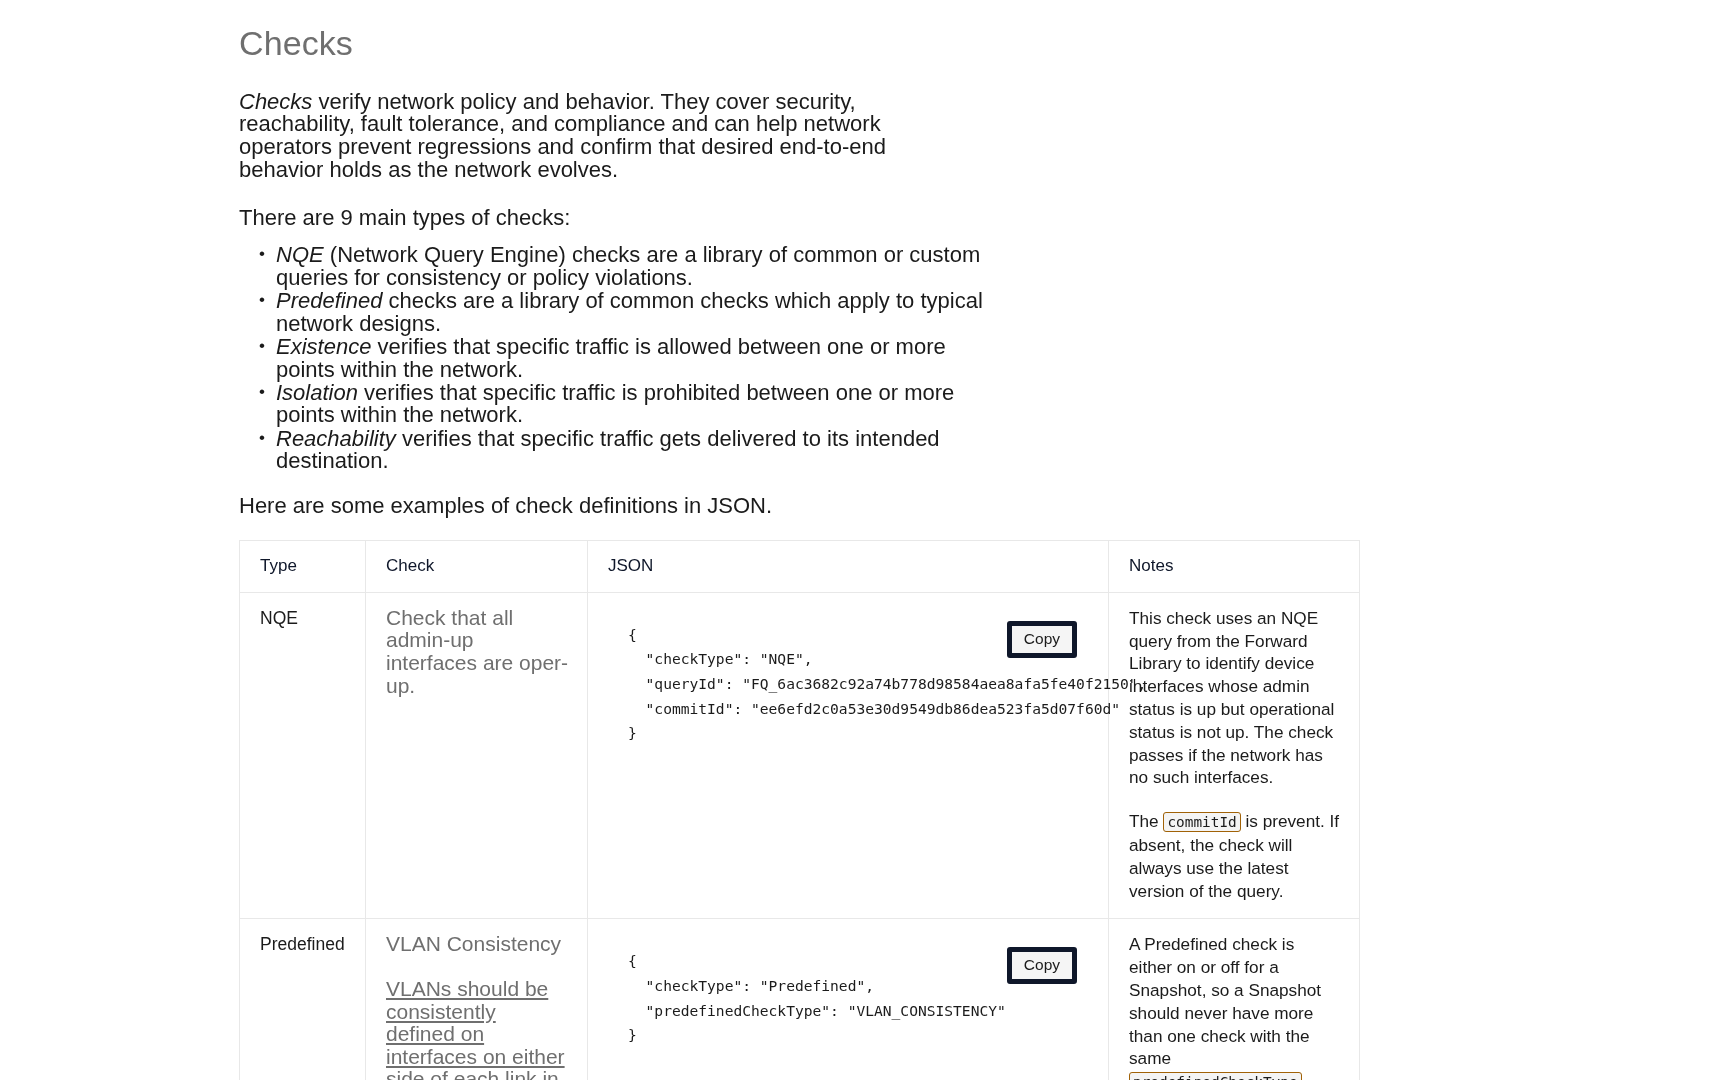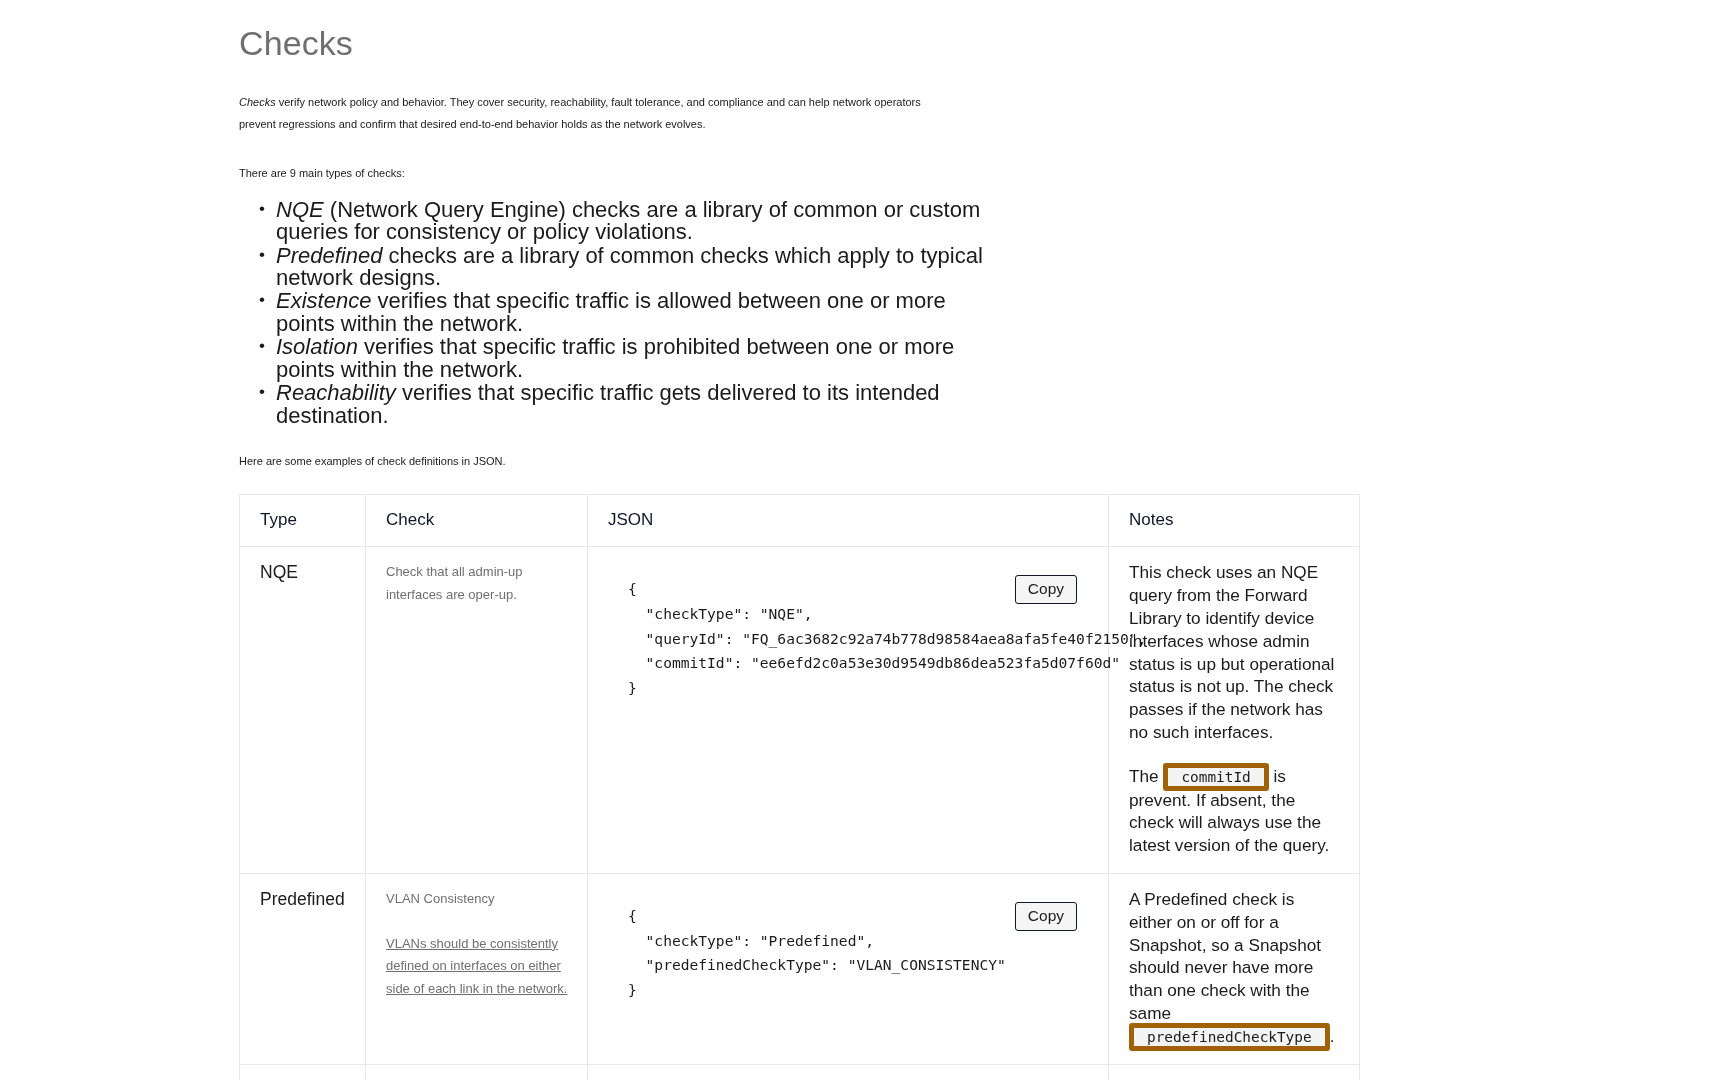--- a/index.html
+++ b/index.html
@@ -29,21 +29,21 @@
   }
   h1.page-title {
     font-size: 34px;
     font-weight: 400;
     color: #6f6f6f;
     margin: 22px 0 0 0;
     letter-spacing: 0.1px;
     line-height: 1.25;
   }
   p.para {
-    font-size: 11px;
+    font-size: 22px;
     line-height: 22.7px;
     color: #1b1b1b;
     margin: 26px 0 0 0;
     max-width: 712px;
   }
   p.para.tight { margin-top: 22px; }
   em { font-style: italic; }
 
   ul.types {
     margin: 14px 0 0 0;
@@ -95,21 +95,21 @@
   col.c-json  { width: 521px; }
   col.c-notes { width: 251px; }
 
   td.type-cell {
     font-size: 17.5px;
     color: #1b1b1b;
     line-height: 22px;
     padding-top: 17px;
   }
   td.check-cell {
-    font-size: 13px;
+    font-size: 21px;
     color: #6f6f6f;
     line-height: 22.6px;
     padding-top: 17px;
     padding-left: 22px;
     margin-top: 12px;
   }
   td.check-cell .ct { margin: 0; }
   td.check-cell .cd { margin: 22px 0 0 0; text-decoration: underline; }
 
   td.json-cell {
@@ -132,44 +132,44 @@
     letter-spacing: 0px;
   }
   button.copy-btn {
     position: absolute;
     top: 14px;
     right: 13px;
     font-family: "Liberation Sans", sans-serif;
     font-size: 15.5px;
     color: #1b1b1b;
     background: #f5f5f5;
-    border: 1px solid #0f172a;
+    border: 5px solid #0f172a;
     border-radius: 3px;
     padding: 4px 12px 5px 12px;
     cursor: pointer;
     line-height: 18px;
   }
 
   td.notes-cell {
     font-size: 17.2px;
     line-height: 22.8px;
     color: #1b1b1b;
     padding-top: 16px;
     padding-left: 17px;
     padding-right: 14px;
   }
   td.notes-cell p { margin: 0; }
   td.notes-cell p + p { margin-top: 21px; }
   code.inline {
     font-family: "DejaVu Sans Mono", "Liberation Mono", monospace;
     font-size: 14.4px;
     background: #f4f4f4;
-    border: 5px solid #a16207;
+    border: 1px solid #a16207;
     border-radius: 3px;
-    padding: 1px 13px;
+    padding: 1px 3px;
     color: #1b1b1b;
   }
 </style>
 </head>
 <body>
 
 <div class="page">
   <div class="content">
 
     <h1 class="page-title">Checks</h1>

